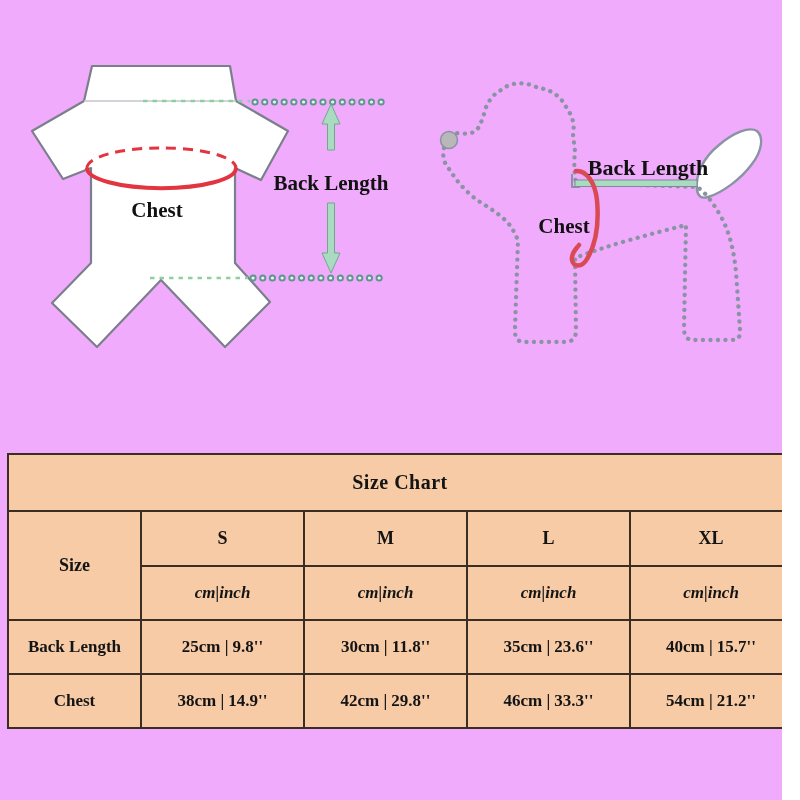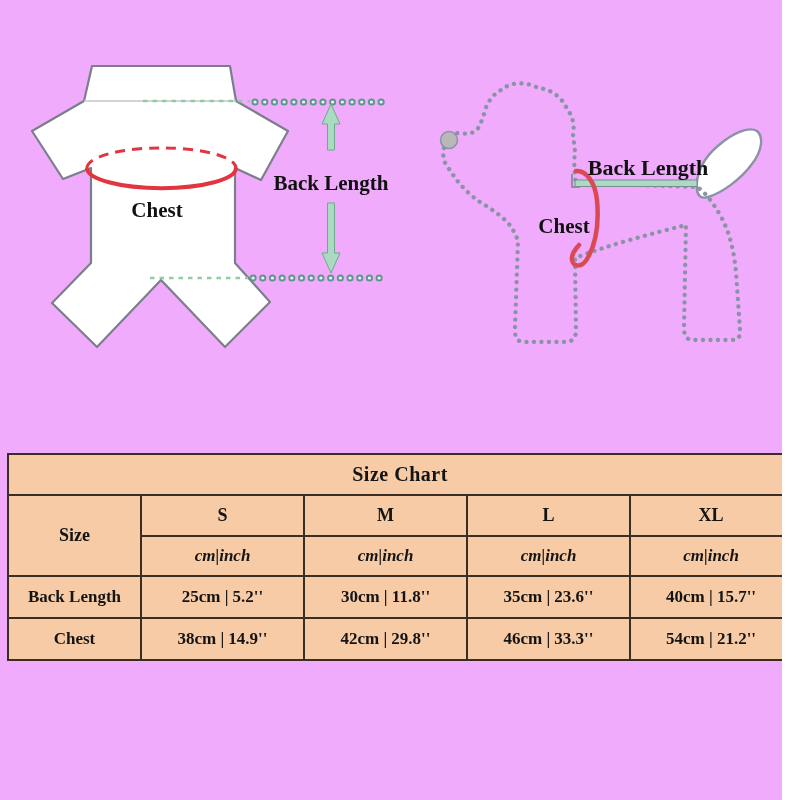--- a/index.html
+++ b/index.html
@@ -15,21 +15,21 @@
   table.size-chart{
     position:absolute;left:7px;top:453px;width:784px;
     border-collapse:collapse;table-layout:fixed;
     background:#f6cba6;
   }
   table.size-chart th, table.size-chart td{
     border:2px solid #3a2d23;
     text-align:center;vertical-align:middle;
     color:#141414;font-weight:bold;
     font-size:17px;
-    padding:0;
+    padding:16px;
   }
   tr.r-title{height:41px;}
   tr.r-title th{font-size:20px;letter-spacing:0.5px;}
   tr.r-size{height:41px;}
   tr.r-size th{font-size:18px;}
   tr.r-unit{height:40px;font-style:italic;}
   tr.r-data{height:42px;}
 </style>
 </head>
 <body>
@@ -123,21 +123,21 @@
         <th>XL</th>
       </tr>
       <tr class="r-unit">
         <td>cm|inch</td>
         <td>cm|inch</td>
         <td>cm|inch</td>
         <td>cm|inch</td>
       </tr>
       <tr class="r-data">
         <th>Back Length</th>
-        <td>25cm | 5.2''</td>
+        <td>25cm | 9.8''</td>
         <td>30cm | 11.8''</td>
         <td>35cm | 23.6''</td>
         <td>40cm | 15.7''</td>
       </tr>
       <tr class="r-data">
         <th>Chest</th>
         <td>38cm | 14.9''</td>
         <td>42cm | 29.8''</td>
         <td>46cm | 33.3''</td>
         <td>54cm | 21.2''</td>

